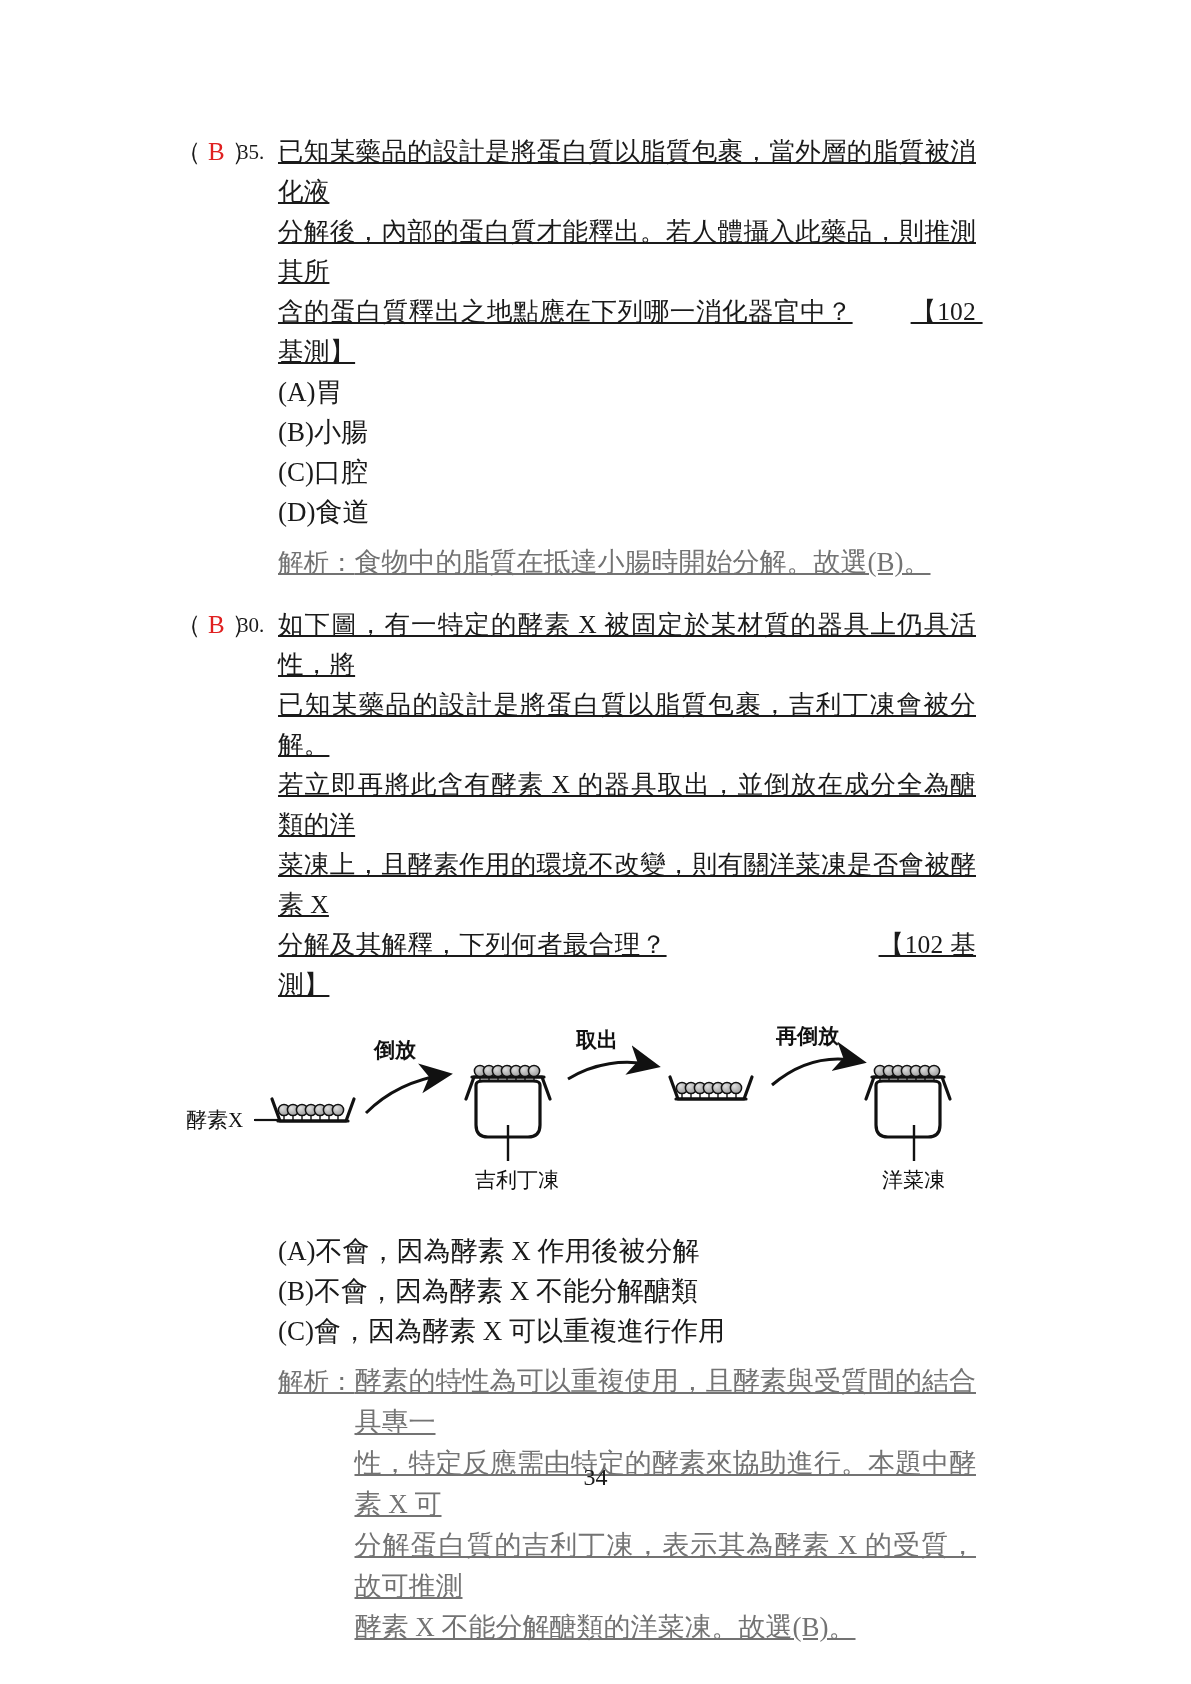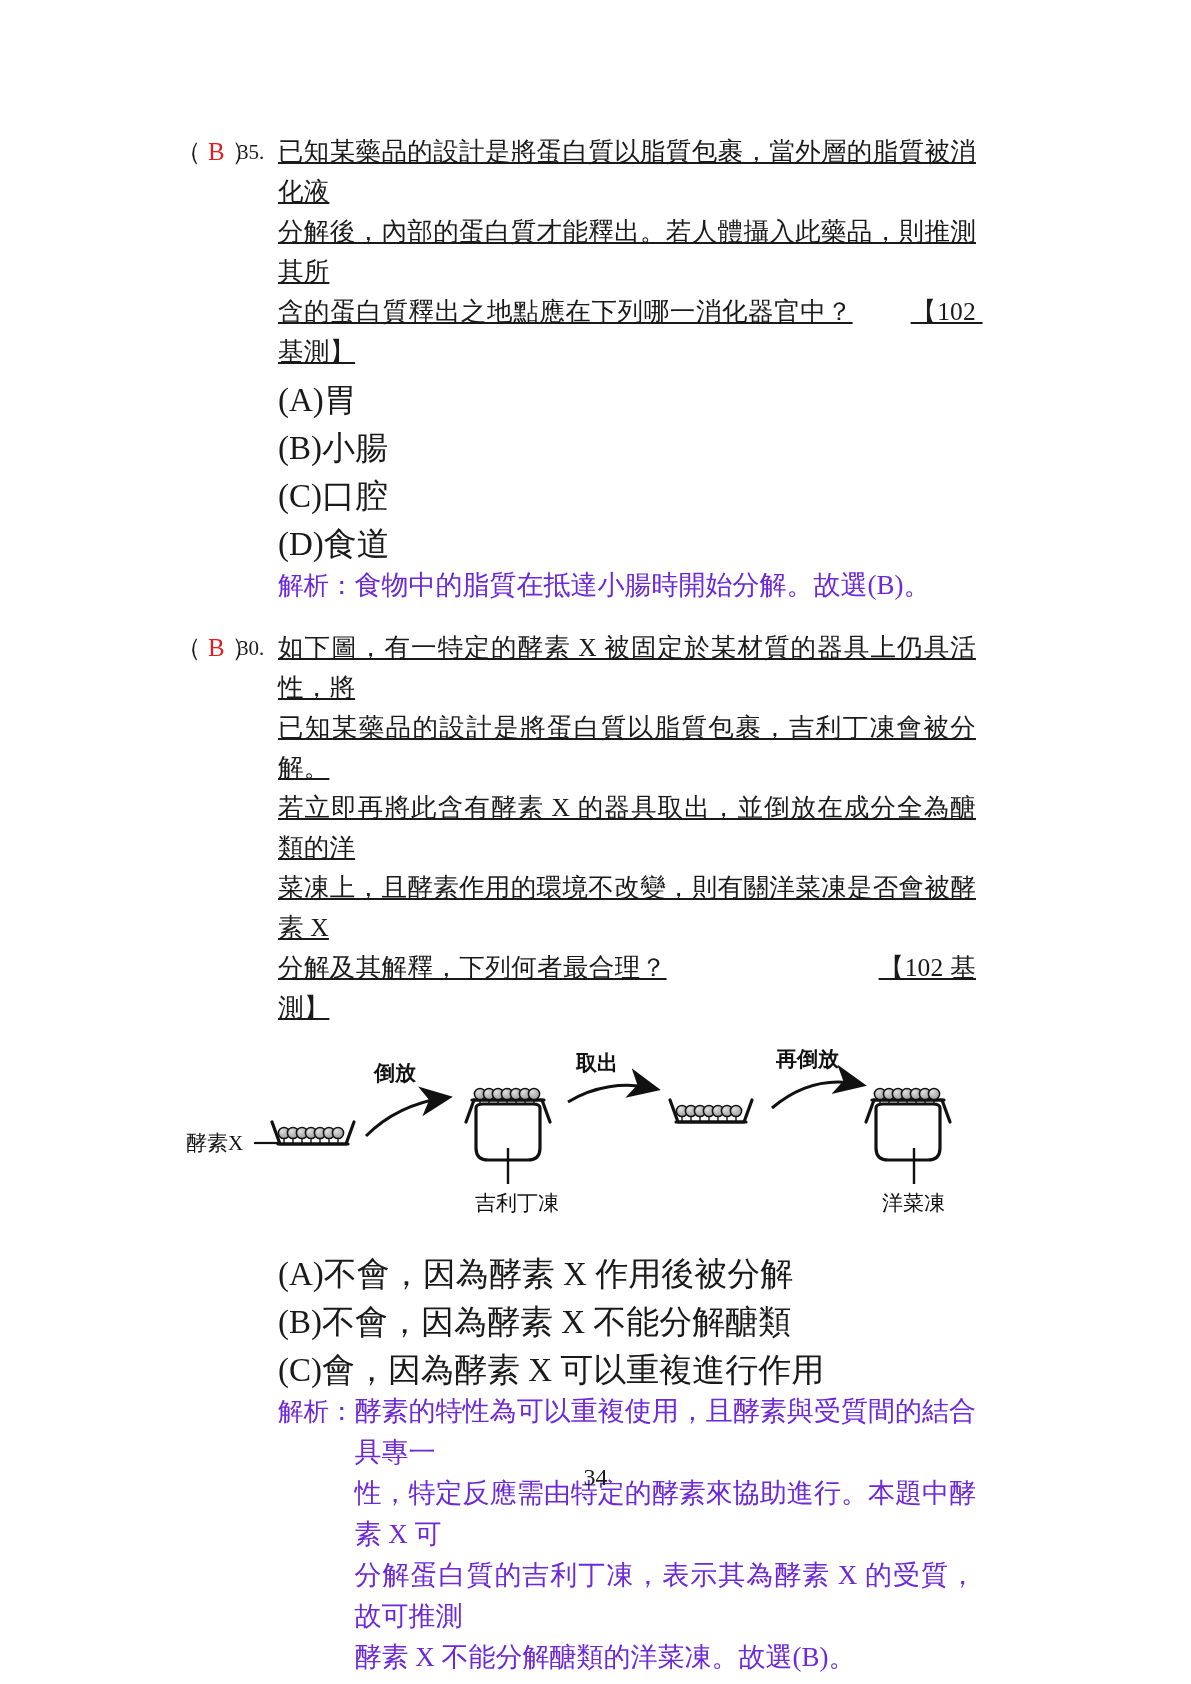--- a/index.html
+++ b/index.html
@@ -73,31 +73,31 @@
   }
   .q-line .src {
     font-family: "Liberation Serif", serif;
   }
 
   
   .options {
     margin-left: 102px;
   }
   .option {
-    font-size: 33px;
+    font-size: 27px;
     line-height: 40px;
     white-space: pre-wrap;
-    margin-top: 8px;
   }
 
   
   .explain {
     margin-left: 102px;
-    margin-top: 1px;
-    color: #6d28d9;
+    margin-top: 10px;
+    color: #737373;
+    text-decoration: underline;
   }
   .explain-row {
     display: flex;
     align-items: flex-start;
   }
   .explain-label {
     flex: 0 0 auto;
     font-size: 25.5px;
     line-height: 41px;
     white-space: nowrap;

